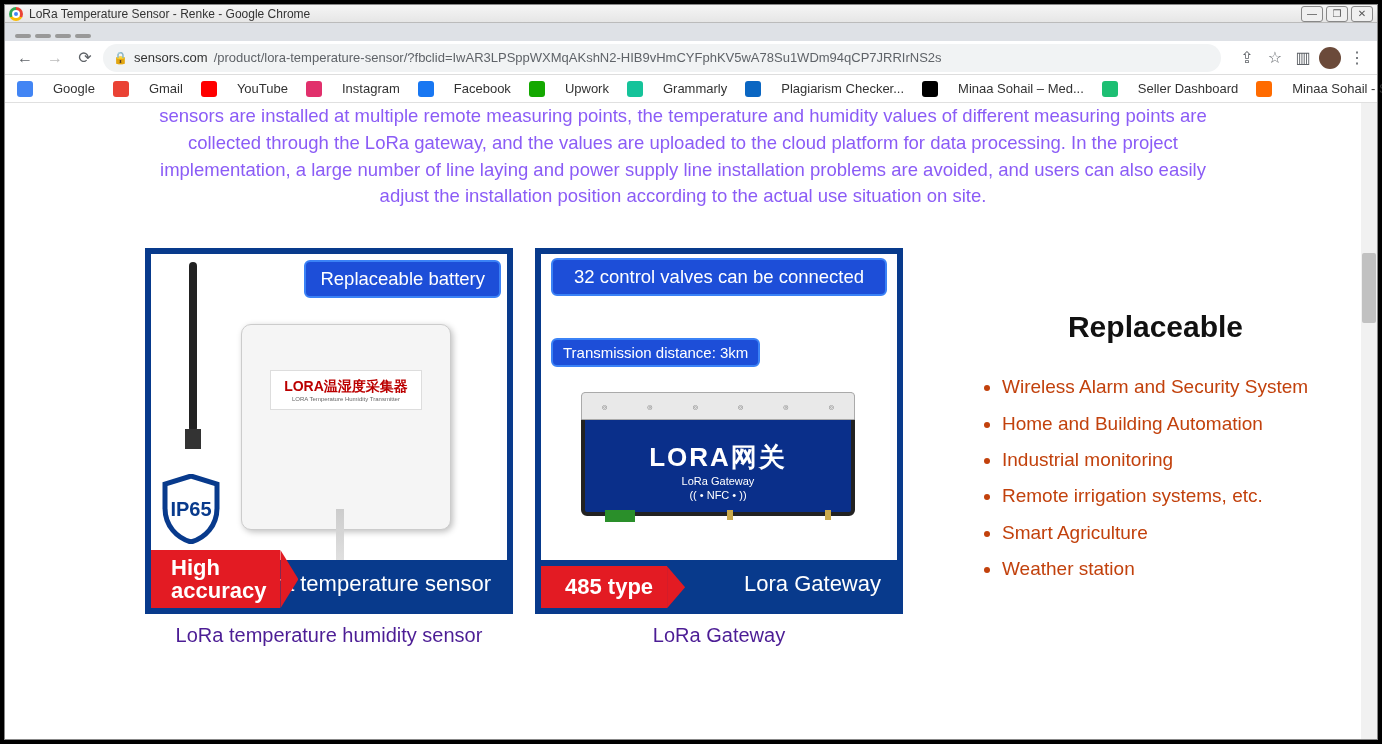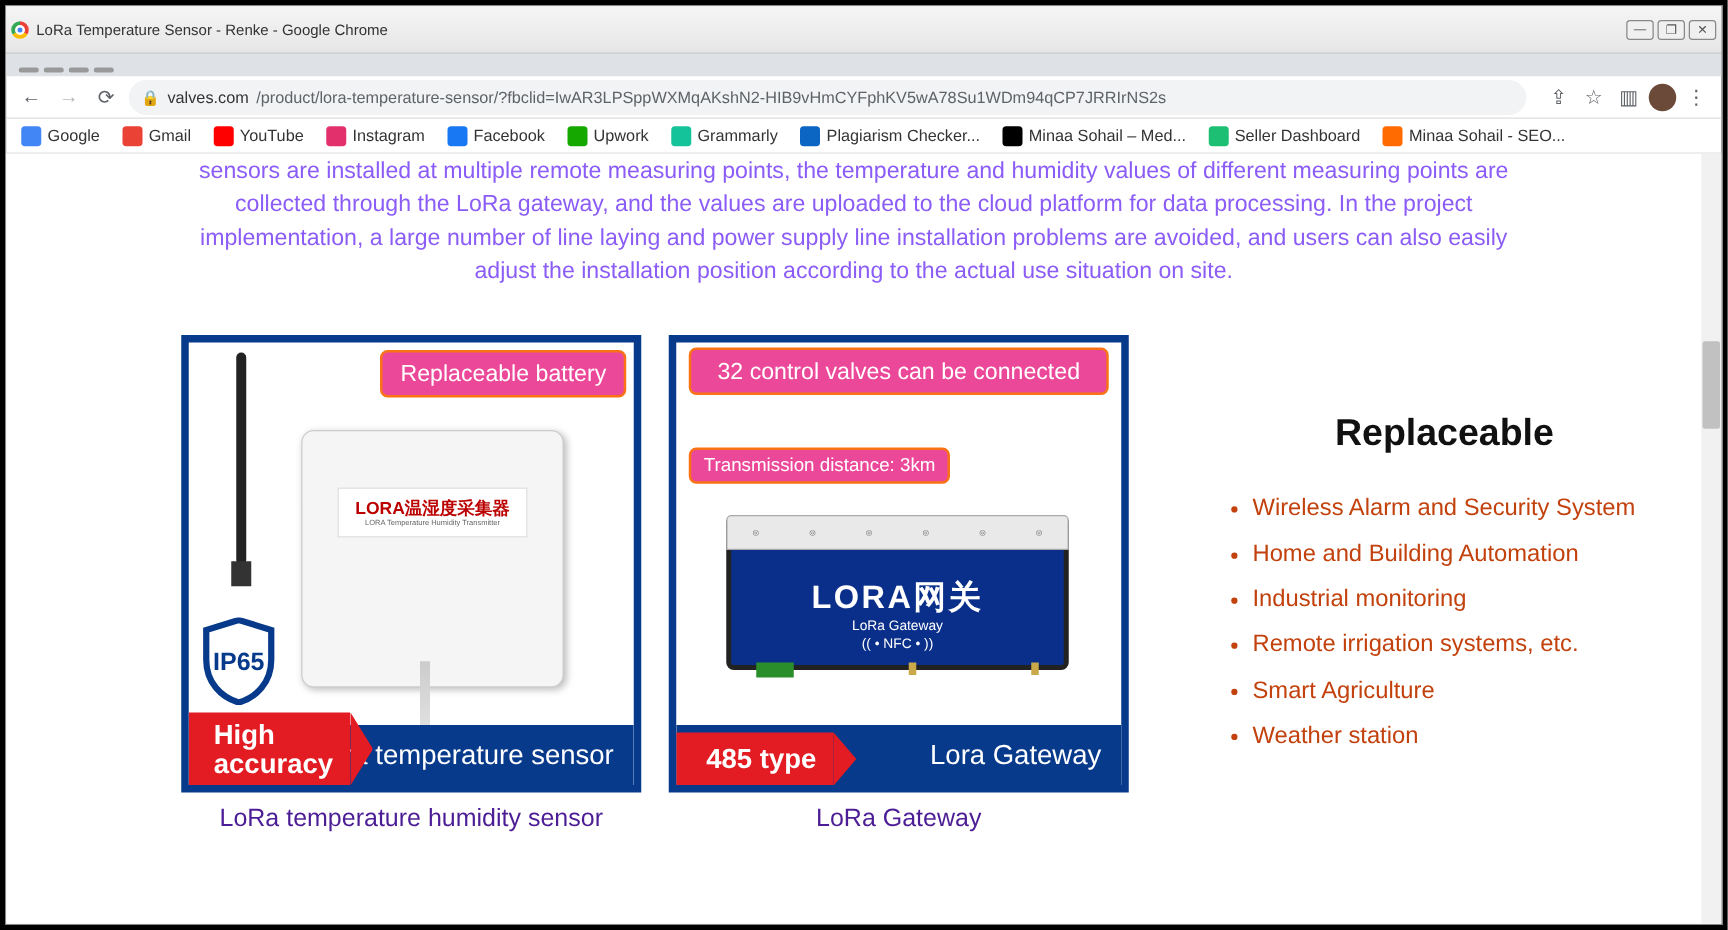--- a/index.html
+++ b/index.html
@@ -1,43 +1,43 @@
 <!DOCTYPE html>
 <html><head>
 <meta charset="utf-8">
 <style>
   * { box-sizing: border-box; margin: 0; padding: 0; }
   body { font-family: "Segoe UI", Arial, sans-serif; background: #000; width: 1382px; height: 744px; overflow: hidden; }
   .outer-frame { background: #000; padding: 4px; width: 100%; height: 100%; }
   .chrome-window { background: #fff; width: 100%; height: 100%; display: flex; flex-direction: column; border: 1px solid #888; }
-  .titlebar { height: 38px; background: linear-gradient(#f5f5f5,#e6e6e6); display: flex; align-items: center; padding: 0 4px; font-size: 12px; color: #333; border-bottom: 1px solid #bbb; }
+  .titlebar { height: 18px; background: linear-gradient(#f5f5f5,#e6e6e6); display: flex; align-items: center; padding: 0 4px; font-size: 12px; color: #333; border-bottom: 1px solid #bbb; }
   .titlebar .chrome-icon { width: 14px; height: 14px; border-radius: 50%; background: conic-gradient(#ea4335 0 120deg, #fbbc05 120deg 240deg, #34a853 240deg 360deg); margin-right: 6px; position: relative; }
   .titlebar .chrome-icon::after { content:""; position:absolute; inset:3px; background:#4285f4; border-radius:50%; border:2px solid #fff; }
   .titlebar .title-spacer { flex: 1; }
   .win-btn { width: 22px; height: 16px; border: 1px solid #888; border-radius: 3px; margin-left: 3px; display:flex; align-items:center; justify-content:center; font-size:10px; color:#555; background:#f0f0f0; cursor:pointer; }
   .tab-row { height: 18px; background: #dee1e6; display:flex; align-items:flex-end; padding-left:10px; gap:4px; }
   .tab-dot { width:16px; height:4px; background:#999; border-radius:2px; margin-bottom:3px; }
   .nav-row { height: 34px; display:flex; align-items:center; padding: 0 8px; gap: 6px; border-bottom: 1px solid #ddd; }
   .nav-icon { width: 24px; height: 24px; display:flex; align-items:center; justify-content:center; color:#5f6368; font-size:16px; cursor:pointer; border-radius:50%; }
   .addr-bar { flex:1; height: 28px; background:#f1f3f4; border-radius: 14px; display:flex; align-items:center; padding:0 10px; font-size:13px; color:#333; gap:6px; }
   .addr-bar .lock { font-size:12px; color:#5f6368; }
   .addr-right { display:flex; gap:4px; align-items:center; padding-left:8px; }
   .bookmarks { height: 28px; display:flex; align-items:center; padding: 0 12px; gap: 18px; font-size:13px; color:#333; border-bottom:1px solid #e0e0e0; }
-  .bm { display:flex; align-items:center; gap:5px; cursor:pointer; white-space:nowrap; }
+  .bm { display:flex; align-items:center; gap:20px; cursor:pointer; white-space:nowrap; }
   .bm-ico { width:16px; height:16px; border-radius:3px; display:inline-block; }
   .content-area { flex:1; position:relative; overflow:hidden; background:#fff; }
   .scroll-track { position:absolute; right:0; top:0; bottom:0; width:16px; background:#f1f1f1; }
   .scroll-thumb { position:absolute; width:14px; left:1px; background:#c1c1c1; border-radius:2px; }
   .page { padding: 0 20px 0 20px; width: calc(100% - 16px); height:100%; }
   .intro-text { text-align:center; font-size:18.5px; line-height:1.45; color:#8b5cf6; padding: 0 130px; }
   .main-row { display:flex; gap: 22px; margin-top: 38px; padding-left: 120px; }
   .card-col { width: 368px; display:flex; flex-direction:column; align-items:center; }
   .card-frame { width: 368px; height: 366px; border: 6px solid #083a8c; background:#fff; position:relative; overflow:hidden; }
   .caption { font-size:20px; color:#4c1d95; margin-top:10px; text-align:center; }
-  .badge-blue { position:absolute; background:#ec4899; color:#fff; font-size:18.5px; padding:6px 14px; border-radius:6px; border:2px solid #f97316; }
+  .badge-blue { position:absolute; background:#1d4ed8; color:#fff; font-size:18.5px; padding:6px 14px; border-radius:6px; border:2px solid #3b82f6; }
   .badge-red { position:absolute; left:0; bottom:0; background:#e31b23; color:#fff; font-size:22px; padding:8px 14px 8px 24px; font-weight:600; }
   .badge-red::after { content:""; position:absolute; right:-18px; top:0; bottom:0; width:18px; background:#e31b23; clip-path: polygon(0 0, 100% 50%, 0 100%); }
   .footer-blue { position:absolute; left:0; right:0; bottom:0; height:48px; background:#083a8c; color:#fff; font-size:22px; display:flex; align-items:center; justify-content:flex-end; padding-right:16px; }
   
   .antenna { position:absolute; left:38px; top:8px; width:8px; height:170px; background:#222; border-radius:4px; }
   .antenna-joint { position:absolute; left:34px; top:175px; width:16px; height:20px; background:#333; }
   .sensor-box { position:absolute; left:90px; top:70px; width:210px; height:206px; background:#f5f5f5; border:1px solid #ccc; border-radius:10px; box-shadow:2px 2px 6px rgba(0,0,0,.25); }
   .sensor-box .label-strip { position:absolute; left:28px; top:45px; width:152px; height:40px; background:#fff; border:1px solid #ddd; display:flex; flex-direction:column; align-items:center; justify-content:center; font-size:11px; color:#666; }
   .sensor-box .label-strip .lt { font-size:14px; color:#b00; font-weight:700; }
   .probe { position:absolute; left:185px; top:255px; width:8px; height:90px; background:linear-gradient(#ccc,#eee); }
@@ -80,21 +80,21 @@
       <span class="tab-dot"></span>
       <span class="tab-dot"></span>
     </div>
 
     <div class="nav-row">
       <span class="nav-icon">←</span>
       <span class="nav-icon" style="color:#bbb;">→</span>
       <span class="nav-icon">⟳</span>
       <div class="addr-bar">
         <span class="lock">🔒</span>
-        <span style="font-weight:400;">valves.com</span>
+        <span style="font-weight:400;">sensors.com</span>
           <span style="color:#5f6368;">/product/lora-temperature-sensor/?fbclid=IwAR3LPSppWXMqAKshN2-HIB9vHmCYFphKV5wA78Su1WDm94qCP7JRRIrNS2s</span>
       </div>
       <div class="addr-right">
         <span class="nav-icon">⇪</span>
         <span class="nav-icon">☆</span>
         <span class="nav-icon">▥</span>
         <span class="nav-icon" style="background:#6b4a3a;border-radius:50%;width:22px;height:22px;"></span>
         <span class="nav-icon">⋮</span>
       </div>
     </div>

